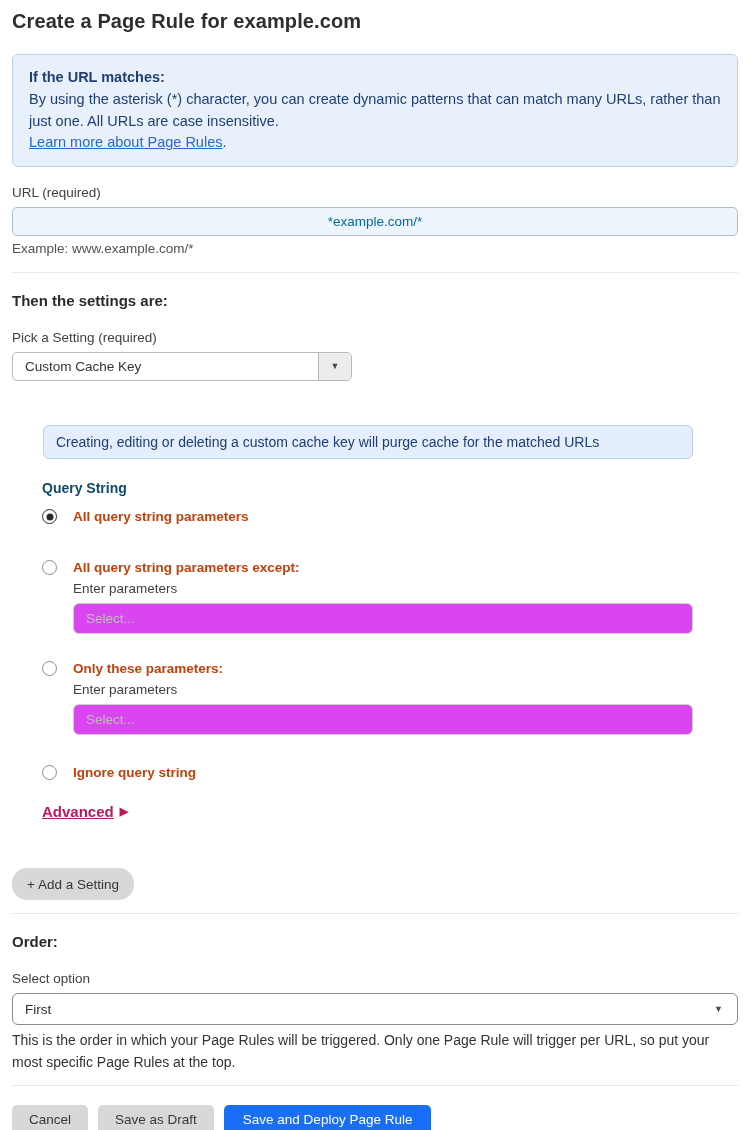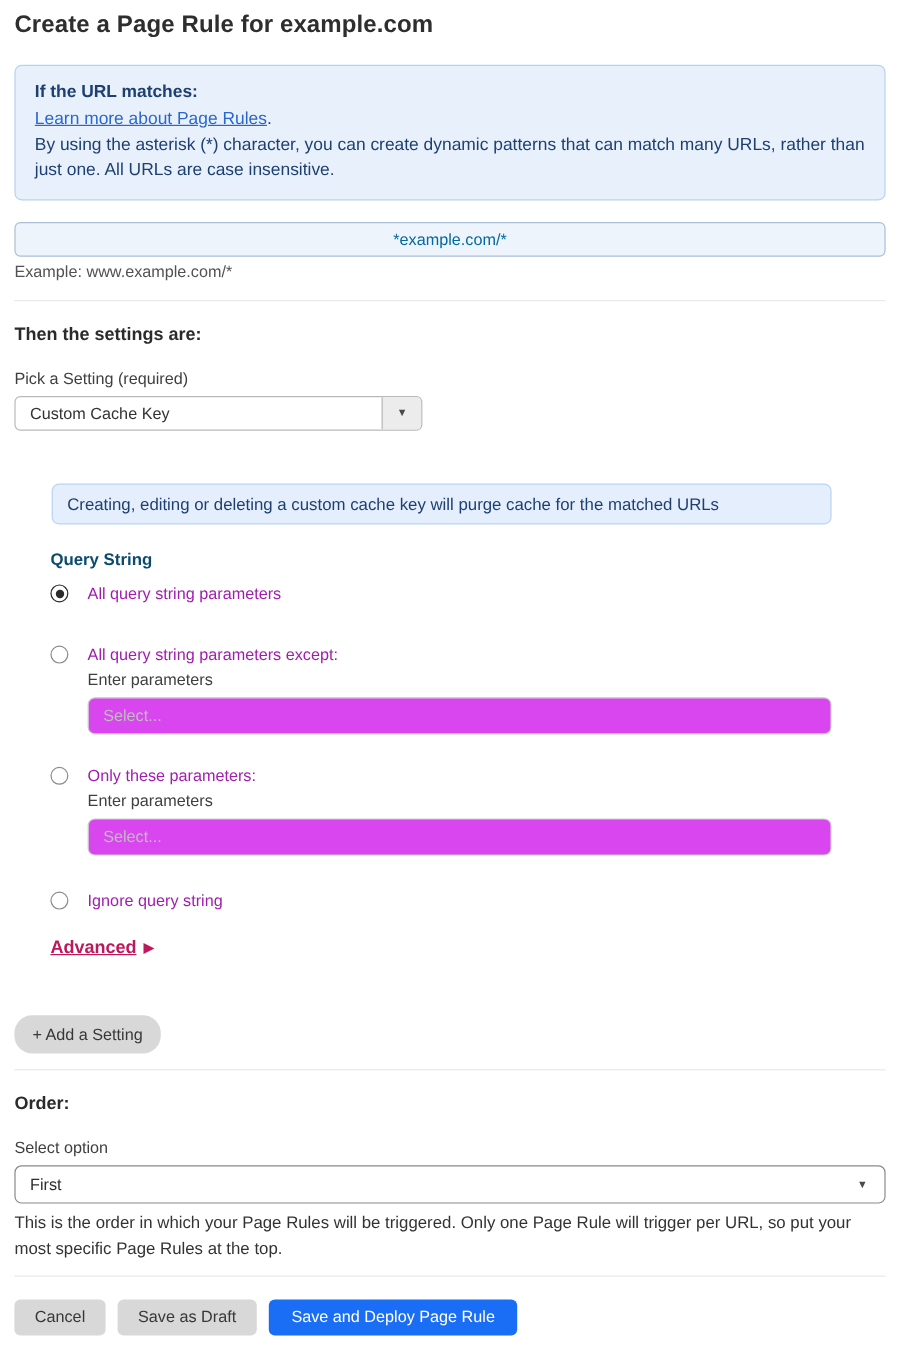--- a/index.html
+++ b/index.html
@@ -57,21 +57,21 @@
     margin-left:31px; width:650px; height:34px;
     background:#e4eefc; border:1px solid #b8d4f4; border-radius:6px;
     display:flex; align-items:center; padding:0 12px;
     color:#1e3f72; font-size:14px; margin-bottom:21px;
   }
 
   .qs-section { margin-left:30px; }
   h3.qs-heading { font-size:14px; font-weight:700; color:#0c4a6e; margin-bottom:13px; }
 
   .radio-row { display:flex; align-items:center; gap:16px; cursor:pointer; }
-  .radio-row .radio-label { font-size:13.5px; color:#a21caf; }
+  .radio-row .radio-label { font-size:13.5px; color:#c2410c;font-weight:bold; }
   .radio {
     width:15px; height:15px; border:1.5px solid #8b8b8b; border-radius:50%;
     background:#fff; flex:0 0 auto; position:relative;
   }
   .radio.checked { border-color:#2a2a2a; }
   .radio.checked::after {
     content:""; position:absolute; left:50%; top:50%;
     width:7px; height:7px; border-radius:50%; background:#2a2a2a;
     transform:translate(-50%,-50%);
   }
@@ -125,24 +125,25 @@
 </style>
 </head>
 <body>
 
 <div class="container">
 
   <h1 class="page-title">Create a Page Rule for example.com</h1>
 
   <div class="info-box">
     <div class="ib-heading">If the URL matches:</div>
+    <div>By using the asterisk (*) character, you can create dynamic patterns that can match many URLs, rather than just one. All URLs are case insensitive.</div>
     <div><a>Learn more about Page Rules</a><span>.</span></div>
-    <div>By using the asterisk (*) character, you can create dynamic patterns that can match many URLs, rather than just one. All URLs are case insensitive.</div>
-  </div>
-
+  </div>
+
+  <div class="field-label">URL (required)</div>
   <input class="url-input" type="text" value="*example.com/*" style="">
   <div class="example-text">Example: www.example.com/*</div>
 
   <hr class="divider">
 
   <h2 class="section-heading">Then the settings are:</h2>
 
   <div class="field-label">Pick a Setting (required)</div>
   <div class="setting-dropdown">
     <div class="sd-value">Custom Cache Key</div>

